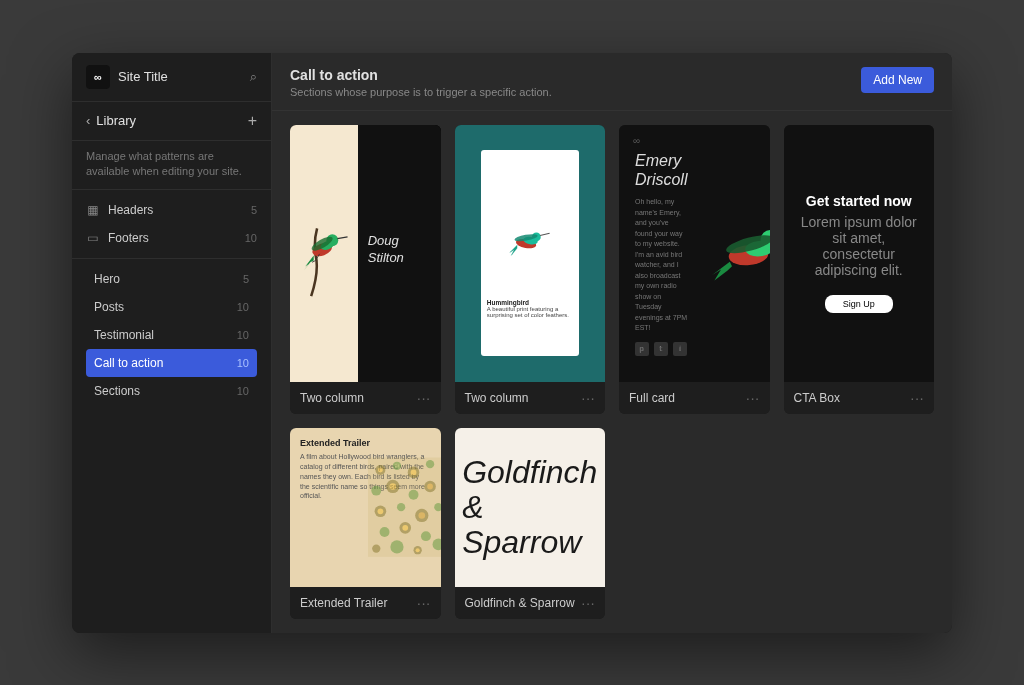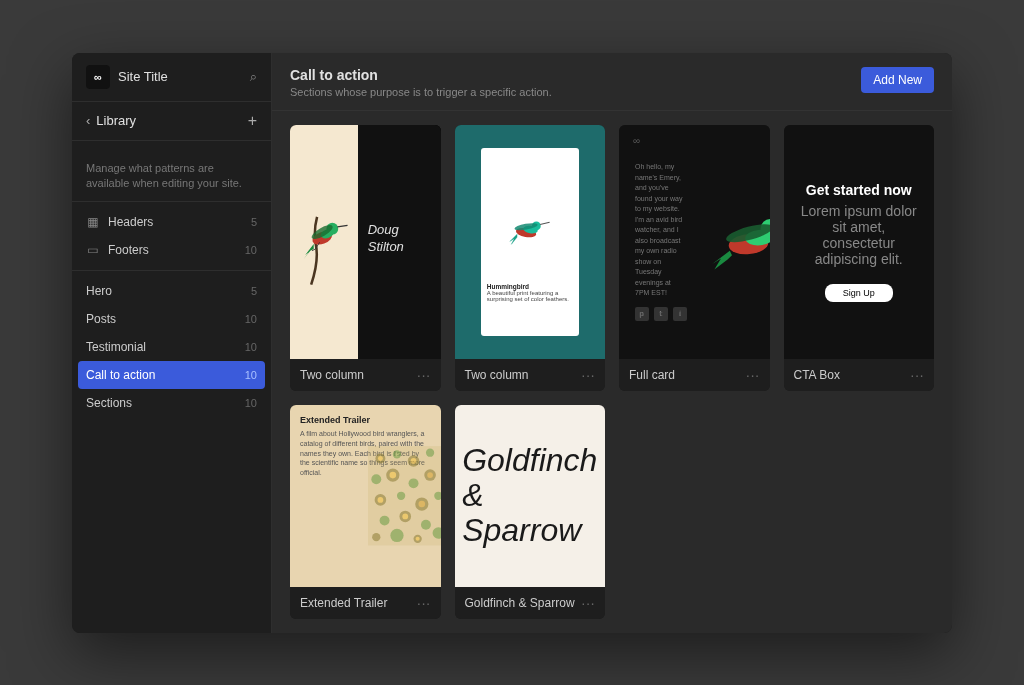--- a/index.html
+++ b/index.html
@@ -82,21 +82,21 @@
       font-size: 13px;
       font-weight: 500;
       flex: 1;
     }
     .add-btn {
       color: #aaa;
       font-size: 16px;
       cursor: pointer;
     }
     .sidebar-desc {
-      padding: 20px 14px 10px;
+      padding: 8px 14px 10px;
       color: #777;
       font-size: 11px;
       line-height: 1.4;
       border-bottom: 1px solid #2e2e2e;
     }
     .sidebar-section {
       padding: 6px 0;
       border-bottom: 1px solid #2e2e2e;
     }
     .sidebar-item {
@@ -124,21 +124,21 @@
       color: #888;
       flex-shrink: 0;
     }
     .sidebar-item-label { flex: 1; }
     .sidebar-item-count {
       color: #666;
       font-size: 11px;
     }
     .sidebar-item.active .sidebar-item-count { color: #aac0ff; }
     .sidebar-nav-items {
-      padding: 6px 0;
+      padding: 6px 8px;
       flex: 1;
     }
     
     .main-content {
       flex: 1;
       background: #2a2a2a;
       display: flex;
       flex-direction: column;
       overflow: hidden;
     }
@@ -557,20 +557,21 @@
         <div class="card-footer">
           <span class="card-label">Two column</span>
           <span class="card-menu">···</span>
         </div>
       </div>
 
       <div class="card">
         <div class="card-preview preview-full-card">
           <div class="logo-mark">∞</div>
           <div class="text-block">
+            <div class="person-name">Emery<br>Driscoll</div>
             <div class="person-bio">Oh hello, my name's Emery, and you've found your way to my website. I'm an avid bird watcher, and I also broadcast my own radio show on Tuesday evenings at 7PM EST!</div>
             <div class="social-icons">
               <span>𝕡</span>
               <span>𝕥</span>
               <span>𝕚</span>
             </div>
           </div>
           <div class="bird-right">
             <svg viewBox="0 0 100 80" width="110" height="90">
 

